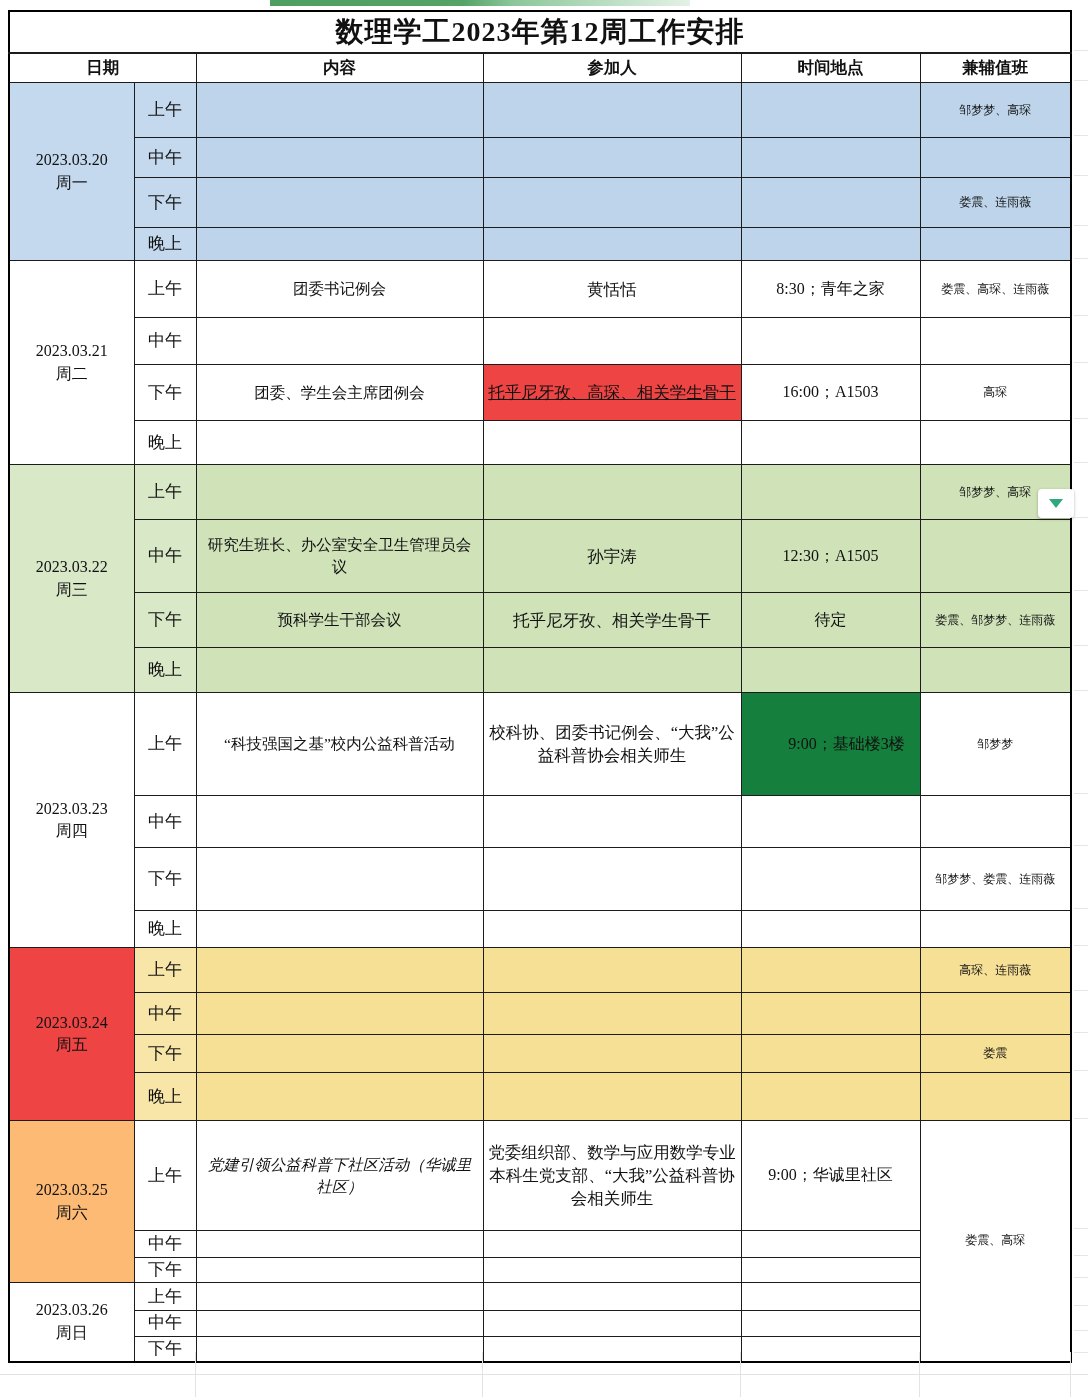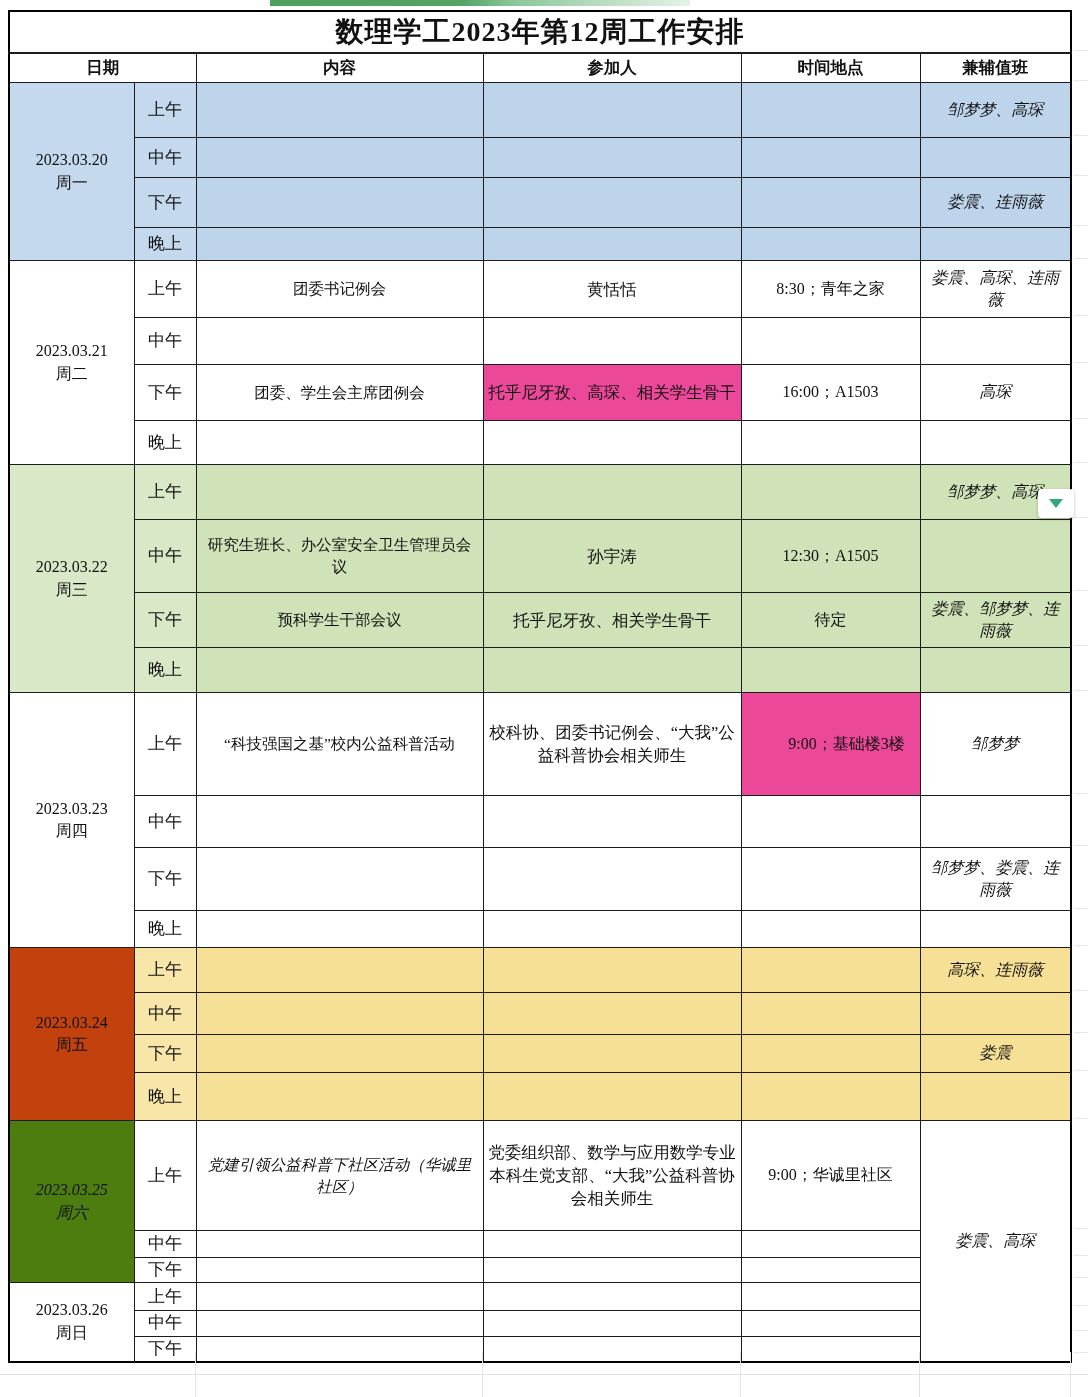--- a/index.html
+++ b/index.html
@@ -16,21 +16,21 @@
   tr.day-first td{border-top-width:2.6px;}
   tr.table-last td{border-bottom-width:3px;}
   .title-cell{font-size:28px;font-weight:bold;border-bottom-width:2.4px !important;
               font-family:"Liberation Serif","Liberation Sans",serif;letter-spacing:1px;}
   .header-row td{font-weight:bold;font-size:16.5px;border-bottom-width:2.4px;}
   .c-date{font-size:16px;font-family:"Liberation Serif",serif;line-height:1.8;}
   .c-slot{font-size:17px;}
   .c-content{font-size:15.5px;font-family:"Liberation Serif",sans-serif;}
   .c-participants{font-size:16.5px;padding:0 8px;font-family:"Liberation Serif",sans-serif;}
   .c-time{font-size:16px;font-family:"Liberation Serif",sans-serif;}
-  .c-duty{font-size:16px;font-family:"Liberation Serif",sans-serif;font-style:italic;}
+  .c-duty{font-size:12px;font-family:"Liberation Serif",sans-serif;}
   
   #filter-btn{position:absolute;left:1038px;top:489px;width:36px;height:29px;background:#fff;
               border-radius:4px;box-shadow:0 1px 3px rgba(0,0,0,.3);display:flex;
               align-items:center;justify-content:center;}
   #filter-btn .tri{width:0;height:0;border-left:7px solid transparent;border-right:7px solid transparent;
                    border-top:9px solid #2ea97e;}
   
   .faint{position:absolute;background:#e3e3e3;}
   #right-strip{position:absolute;left:1071px;top:10px;width:17px;height:1342px;}
   #right-strip div{position:absolute;left:3px;right:0;height:1px;background:#e6e6e6;}
@@ -107,21 +107,21 @@
         <tr style="height: 47px;">
           <td class="c-slot" style="background: rgb(255, 255, 255);">中午</td>
           <td class="c-content" style="background: rgb(255, 255, 255);"></td>
           <td class="c-participants" style="background: rgb(255, 255, 255);"></td>
           <td class="c-time" style="background: rgb(255, 255, 255);"></td>
           <td class="c-duty" style="background: rgb(255, 255, 255);"></td>
         </tr>
         <tr style="height: 56px;">
           <td class="c-slot" style="background: rgb(255, 255, 255);">下午</td>
           <td class="c-content" style="background: rgb(255, 255, 255);">团委、学生会主席团例会</td>
-          <td class="c-participants" style="background: #ec4899;">托乎尼牙孜、高琛、相关学生骨干</td>
+          <td class="c-participants" style="background: #ef4444; text-decoration: underline;">托乎尼牙孜、高琛、相关学生骨干</td>
           <td class="c-time" style="background: rgb(255, 255, 255);">16:00；A1503</td>
           <td class="c-duty" style="background: rgb(255, 255, 255);">高琛</td>
         </tr>
         <tr style="height: 44px;">
           <td class="c-slot" style="background: rgb(255, 255, 255);">晚上</td>
           <td class="c-content" style="background: rgb(255, 255, 255);"></td>
           <td class="c-participants" style="background: rgb(255, 255, 255);"></td>
           <td class="c-time" style="background: rgb(255, 255, 255);"></td>
           <td class="c-duty" style="background: rgb(255, 255, 255);"></td>
         </tr>
@@ -158,21 +158,21 @@
           <td class="c-duty" style="background: rgb(207, 226, 184);"></td>
         </tr>
         <tr class="day-first" style="height: 103px;">
           <td class="c-date" rowspan="4" style="background: rgb(255, 255, 255);">
             <div>2023.03.23</div>
             <div>周四</div>
           </td>
           <td class="c-slot" style="background: rgb(255, 255, 255);">上午</td>
           <td class="c-content" style="background: rgb(255, 255, 255);">“科技强国之基”校内公益科普活动</td>
           <td class="c-participants" style="background: rgb(255, 255, 255);">校科协、团委书记例会、“大我”公益科普协会相关师生</td>
-          <td class="c-time" style="background: #ec4899; padding-left: 36px;">9:00；基础楼3楼</td>
+          <td class="c-time" style="background: #15803d; padding-left: 36px;">9:00；基础楼3楼</td>
           <td class="c-duty" style="background: rgb(255, 255, 255);">邹梦梦</td>
         </tr>
         <tr style="height: 52px;">
           <td class="c-slot" style="background: rgb(255, 255, 255);">中午</td>
           <td class="c-content" style="background: rgb(255, 255, 255);"></td>
           <td class="c-participants" style="background: rgb(255, 255, 255);"></td>
           <td class="c-time" style="background: rgb(255, 255, 255);"></td>
           <td class="c-duty" style="background: rgb(255, 255, 255);"></td>
         </tr>
         <tr style="height: 63px;">
@@ -183,21 +183,21 @@
           <td class="c-duty" style="background: rgb(255, 255, 255);">邹梦梦、娄震、连雨薇</td>
         </tr>
         <tr style="height: 37px;">
           <td class="c-slot" style="background: rgb(255, 255, 255);">晚上</td>
           <td class="c-content" style="background: rgb(255, 255, 255);"></td>
           <td class="c-participants" style="background: rgb(255, 255, 255);"></td>
           <td class="c-time" style="background: rgb(255, 255, 255);"></td>
           <td class="c-duty" style="background: rgb(255, 255, 255);"></td>
         </tr>
         <tr class="day-first" style="height: 45px;">
-          <td class="c-date" rowspan="4" style="background: #c2410c;">
+          <td class="c-date" rowspan="4" style="background: #ef4444;">
             <div>2023.03.24</div>
             <div>周五</div>
           </td>
           <td class="c-slot" style="background: rgb(248, 230, 168);">上午</td>
           <td class="c-content" style="background: rgb(246, 224, 150);"></td>
           <td class="c-participants" style="background: rgb(246, 224, 150);"></td>
           <td class="c-time" style="background: rgb(246, 224, 150);"></td>
           <td class="c-duty" style="background: rgb(246, 224, 150);">高琛、连雨薇</td>
         </tr>
         <tr style="height: 42px;">
@@ -215,21 +215,21 @@
           <td class="c-duty" style="background: rgb(246, 224, 150);">娄震</td>
         </tr>
         <tr style="height: 48px;">
           <td class="c-slot" style="background: rgb(248, 230, 168);">晚上</td>
           <td class="c-content" style="background: rgb(246, 224, 150);"></td>
           <td class="c-participants" style="background: rgb(246, 224, 150);"></td>
           <td class="c-time" style="background: rgb(246, 224, 150);"></td>
           <td class="c-duty" style="background: rgb(246, 224, 150);"></td>
         </tr>
         <tr class="day-first" style="height: 110px;">
-          <td class="c-date" rowspan="3" style="background: #4d7c0f; font-style: italic;">
+          <td class="c-date" rowspan="3" style="background: #fdba74;">
             <div>2023.03.25</div>
             <div>周六</div>
           </td>
           <td class="c-slot" style="background: rgb(255, 255, 255);">上午</td>
           <td class="c-content" style="background: rgb(255, 255, 255); font-style: italic;">党建引领公益科普下社区活动（华诚里社区）</td>
           <td class="c-participants" style="background: rgb(255, 255, 255);">党委组织部、数学与应用数学专业本科生党支部、“大我”公益科普协会相关师生</td>
           <td class="c-time" style="background: rgb(255, 255, 255);">9:00；华诚里社区</td>
           <td class="c-duty" rowspan="6" style="background: rgb(255, 255, 255);">娄震、高琛</td>
         </tr>
         <tr style="height: 27px;">

